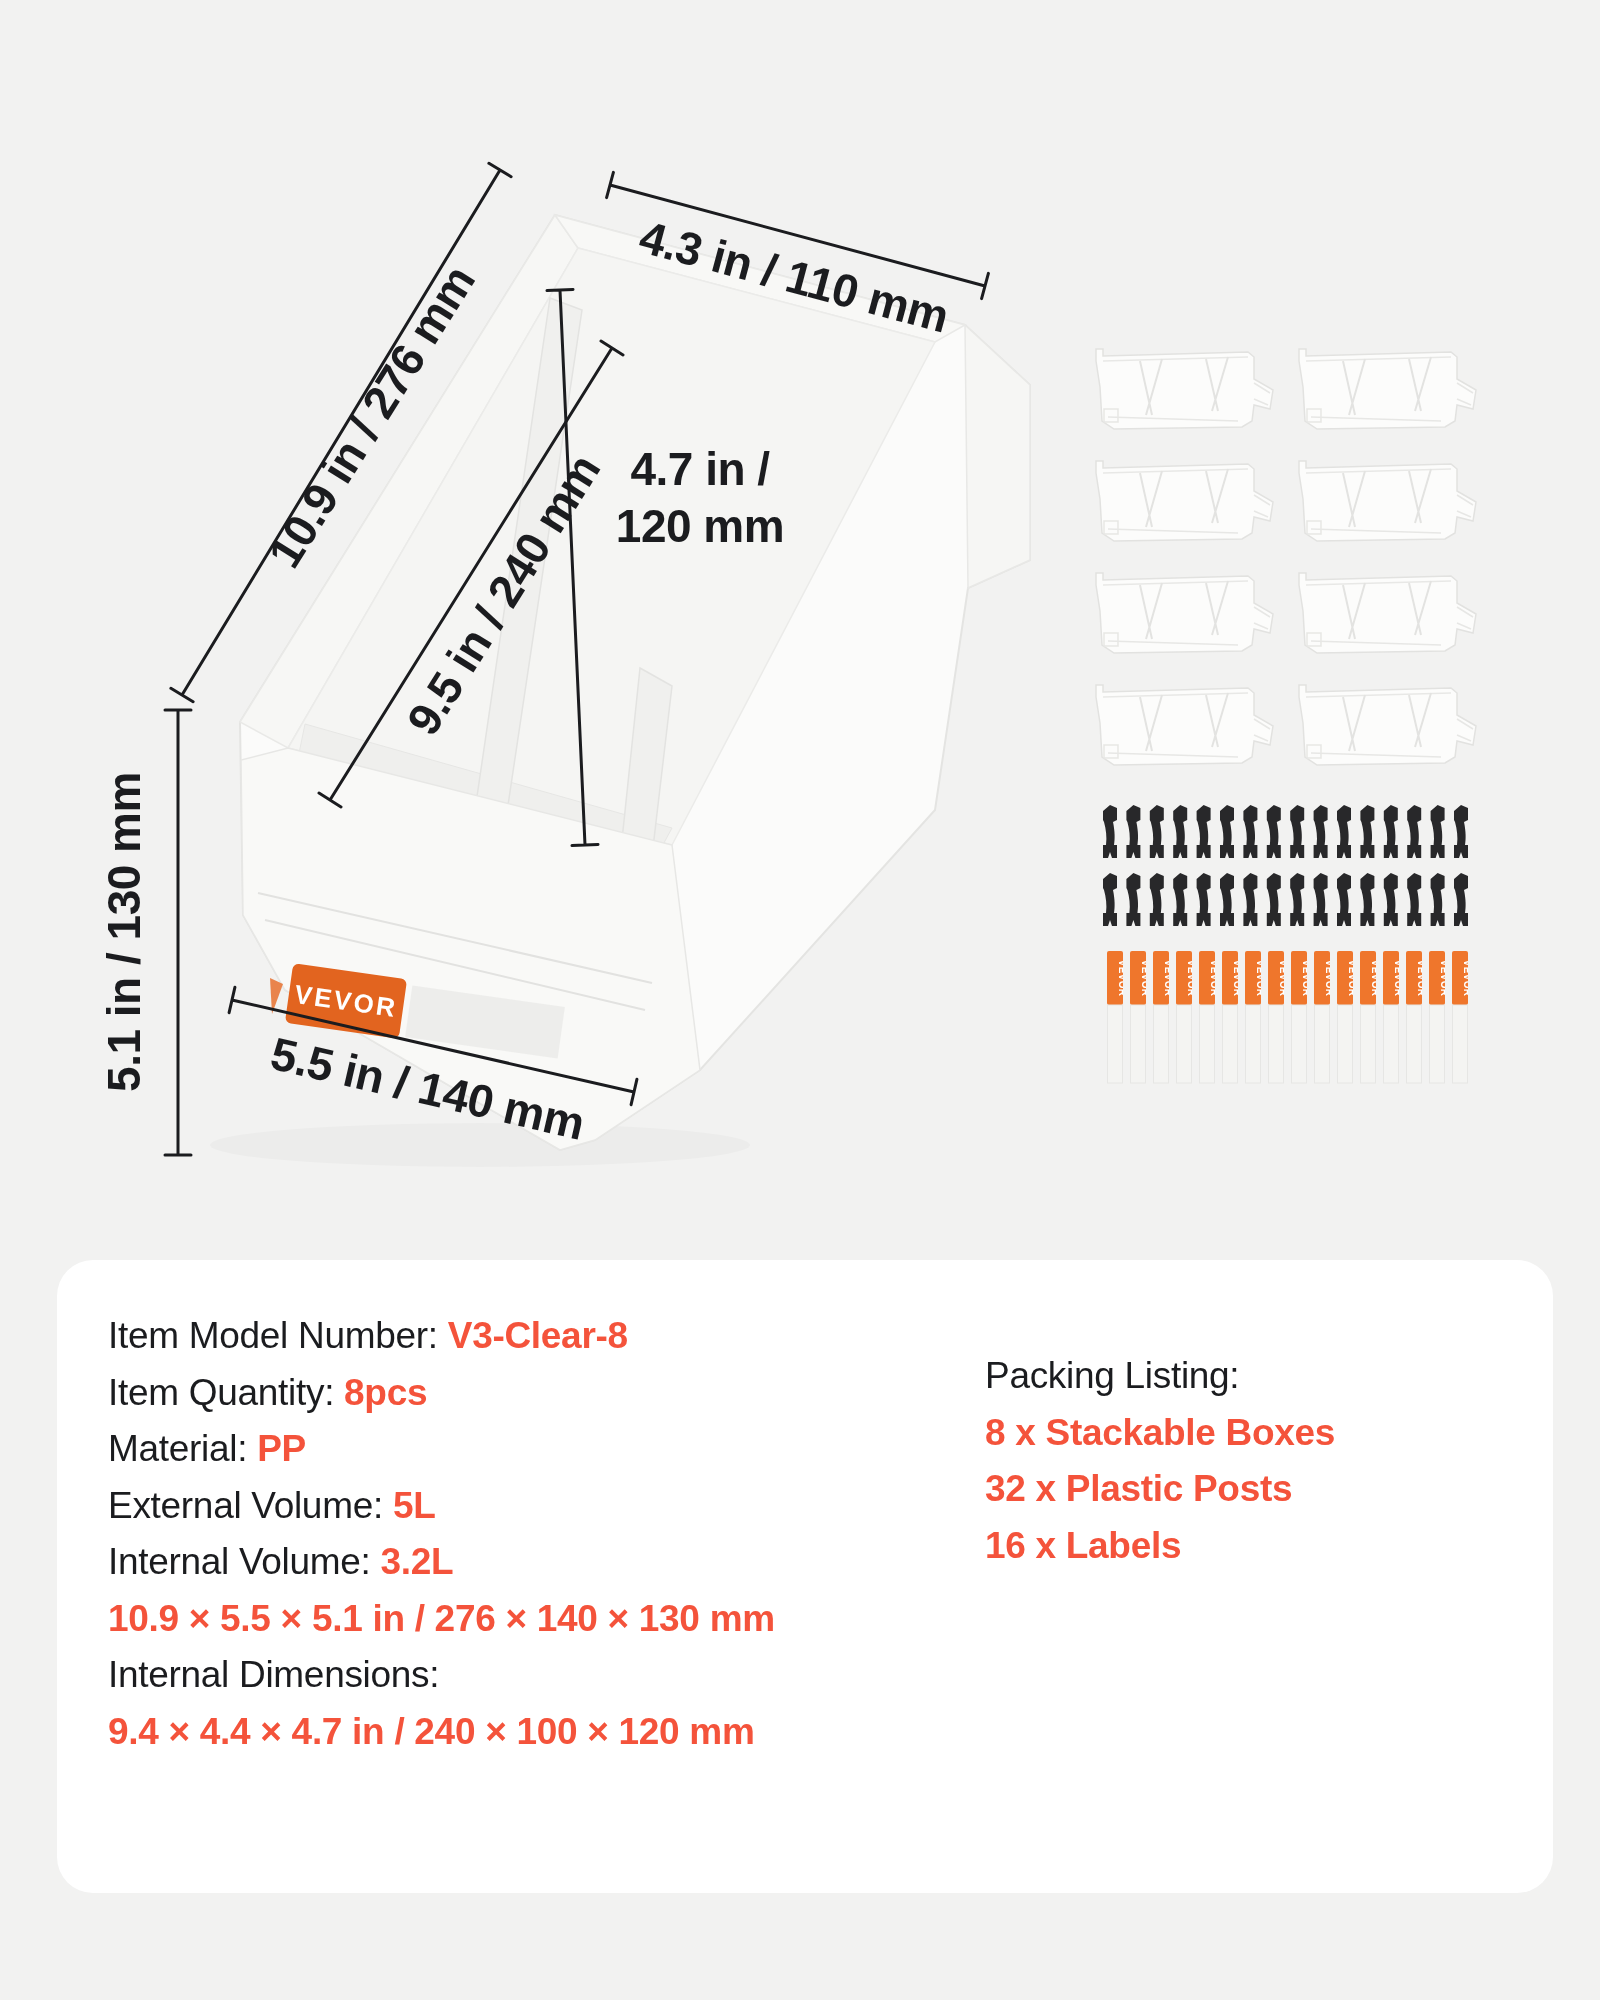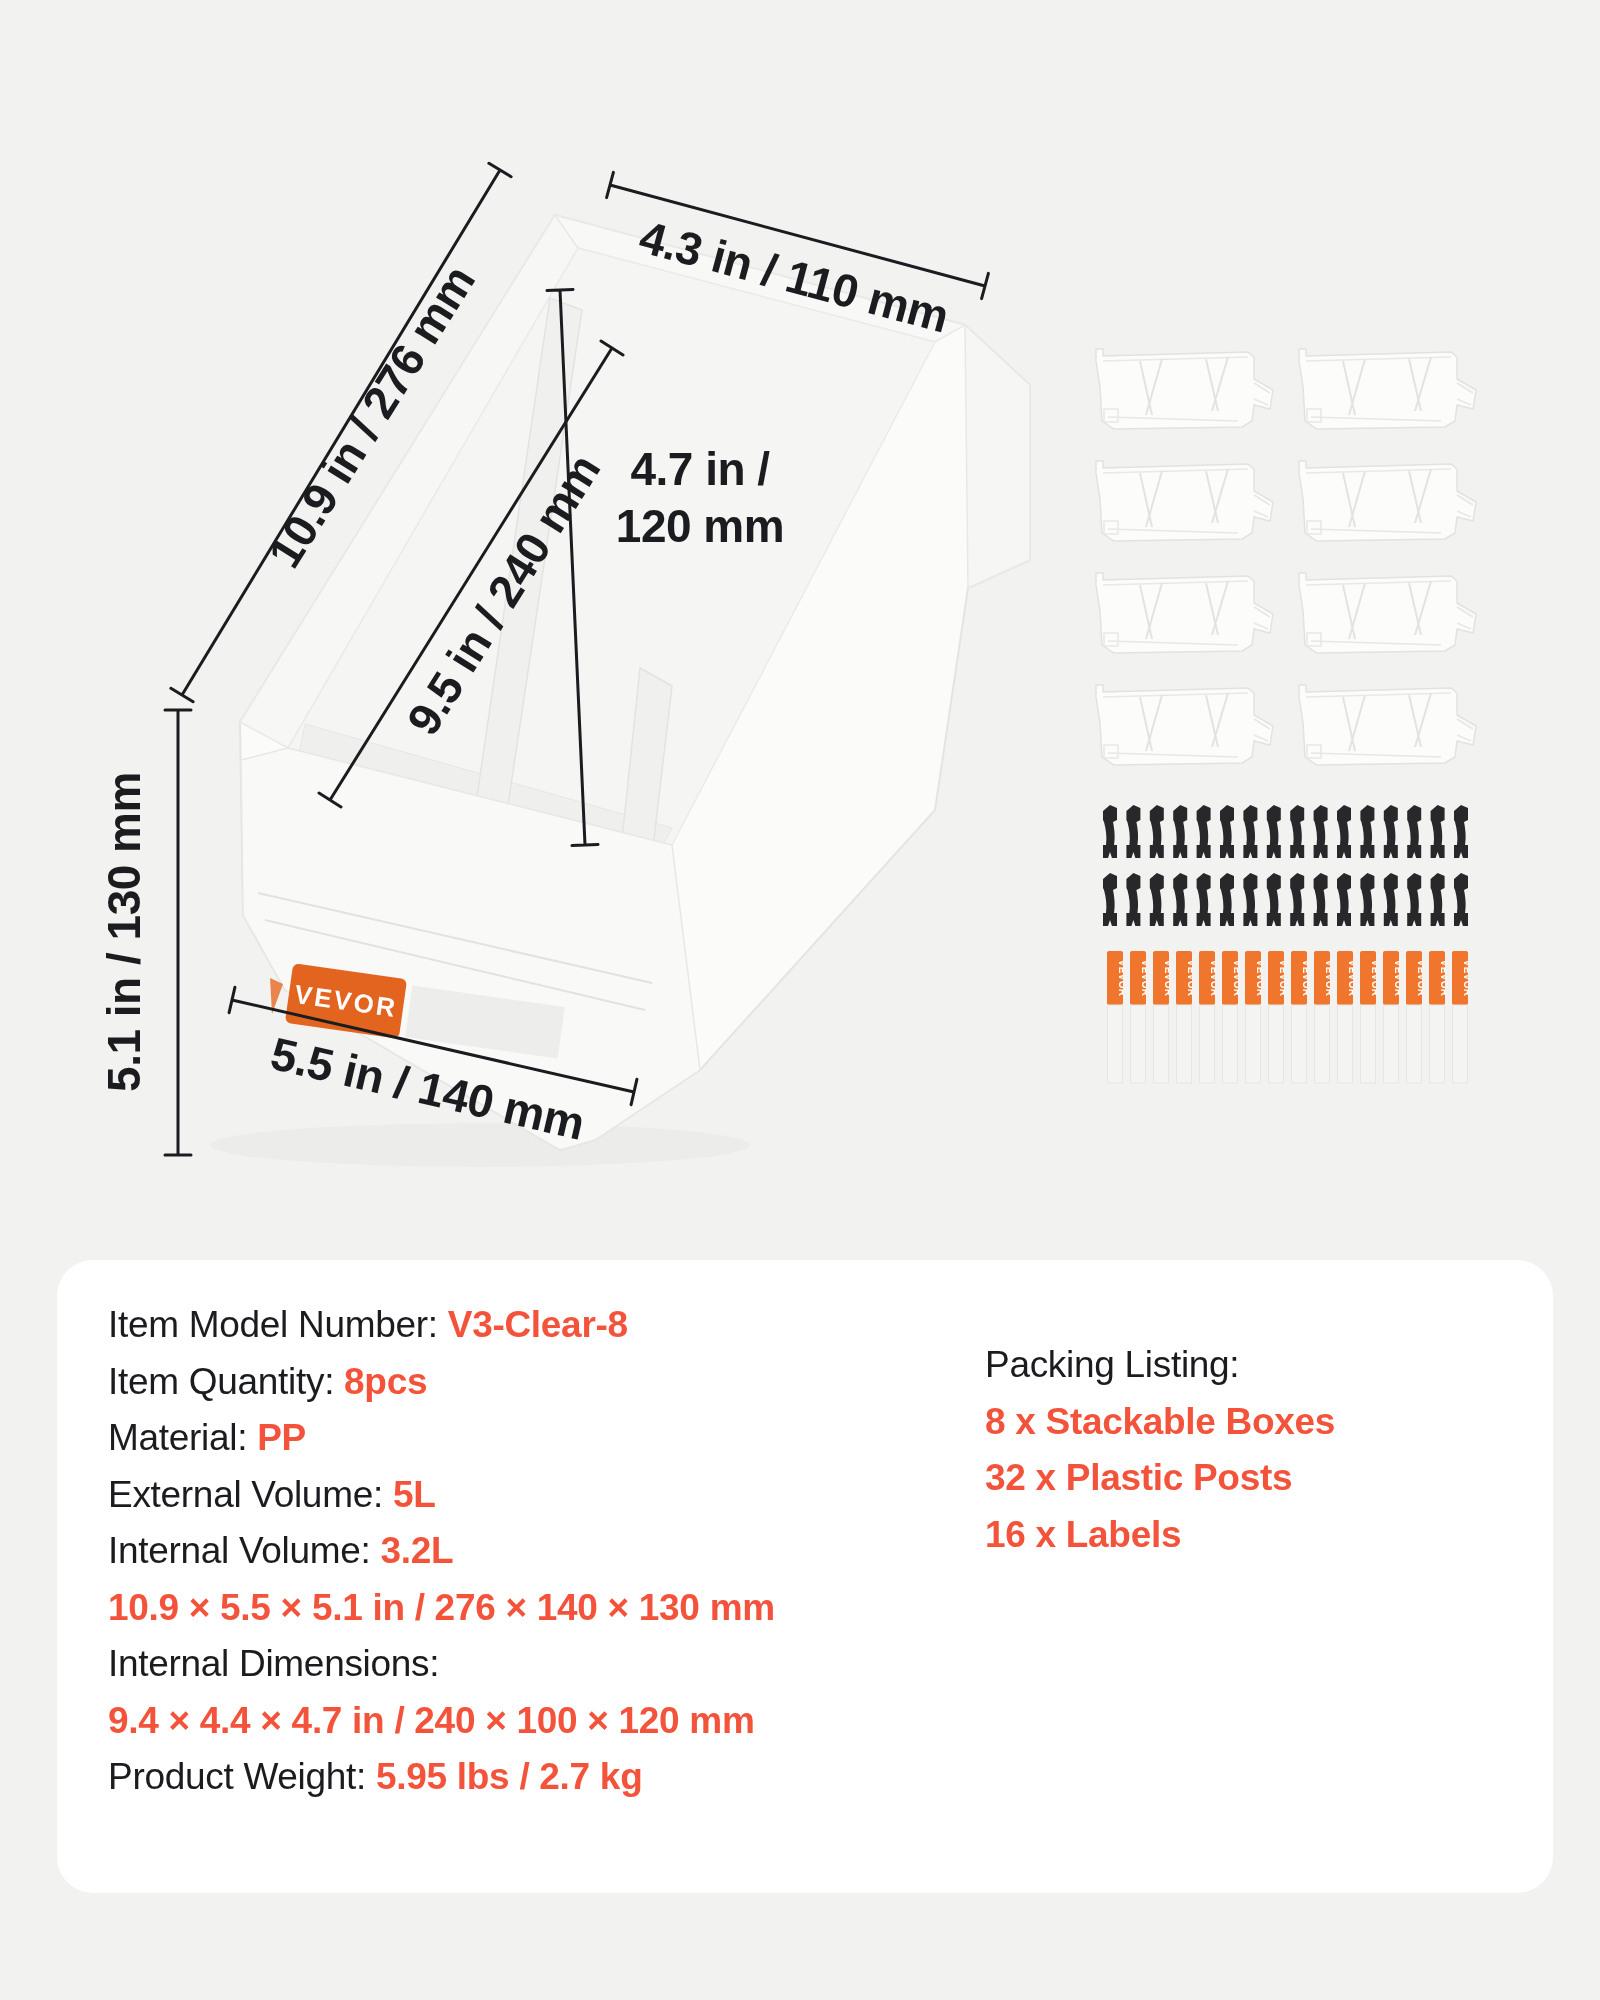--- a/index.html
+++ b/index.html
@@ -11,21 +11,21 @@
   }
   svg{position:absolute;left:0;top:0;}
   svg text{font-family:"Liberation Sans", sans-serif;}
   .dim-line{stroke:#1B1C1F;stroke-width:3;fill:none;stroke-linecap:round;}
   .dim-text{font-size:46px;font-weight:bold;fill:#1B1C1F;letter-spacing:-0.5px;}
   .bin-stroke{stroke:#E4E4E2;stroke-width:2;}
   .spec-panel{
     position:absolute;left:57px;top:1260px;width:1496px;height:633px;
     background:#FFFFFF;border-radius:36px;
   }
-  .spec-col{position:absolute;top:37px;}
+  .spec-col{position:absolute;top:48px;}
   .spec-col.left{left:51px;}
   .spec-col.right{left:928px;margin-top:40px;}
   .spec-row{font-size:37px;line-height:56.5px;letter-spacing:-0.3px;white-space:nowrap;}
   .spec-label{color:#1B1C1F;font-weight:normal;}
   .spec-value{color:#F4533B;font-weight:bold;}
 </style>
 </head>
 <body>
 
 <svg width="1600" height="2000" viewBox="0 0 1600 2000">
@@ -183,21 +183,20 @@
 <div class="spec-panel">
   <div class="spec-col left">
     <div class="spec-row"><span class="spec-label">Item Model Number: </span><span class="spec-value">V3-Clear-8</span></div>
     <div class="spec-row"><span class="spec-label">Item Quantity: </span><span class="spec-value">8pcs</span></div>
     <div class="spec-row"><span class="spec-label">Material: </span><span class="spec-value">PP</span></div>
     <div class="spec-row"><span class="spec-label">External Volume: </span><span class="spec-value">5L</span></div>
     <div class="spec-row"><span class="spec-label">Internal Volume: </span><span class="spec-value">3.2L</span></div>
     <div class="spec-row"><span class="spec-label"></span><span class="spec-value">10.9 × 5.5 × 5.1 in / 276 × 140 × 130 mm</span></div>
     <div class="spec-row"><span class="spec-label">Internal Dimensions:</span><span class="spec-value"></span></div>
     <div class="spec-row"><span class="spec-label"></span><span class="spec-value">9.4 × 4.4 × 4.7 in / 240 × 100 × 120 mm</span></div>
-    <div class="spec-row"><span class="spec-label">Product Weight:  </span><span class="spec-value">5.95 lbs / 2.7 kg</span></div>
   </div>
   <div class="spec-col right">
     <div class="spec-row"><span class="spec-label">Packing Listing:</span><span class="spec-value"></span></div>
     <div class="spec-row"><span class="spec-label"></span><span class="spec-value">8 x Stackable Boxes</span></div>
     <div class="spec-row"><span class="spec-label"></span><span class="spec-value">32 x Plastic Posts</span></div>
     <div class="spec-row"><span class="spec-label"></span><span class="spec-value">16 x Labels</span></div>
   </div>
 </div>
 
 </body></html>

